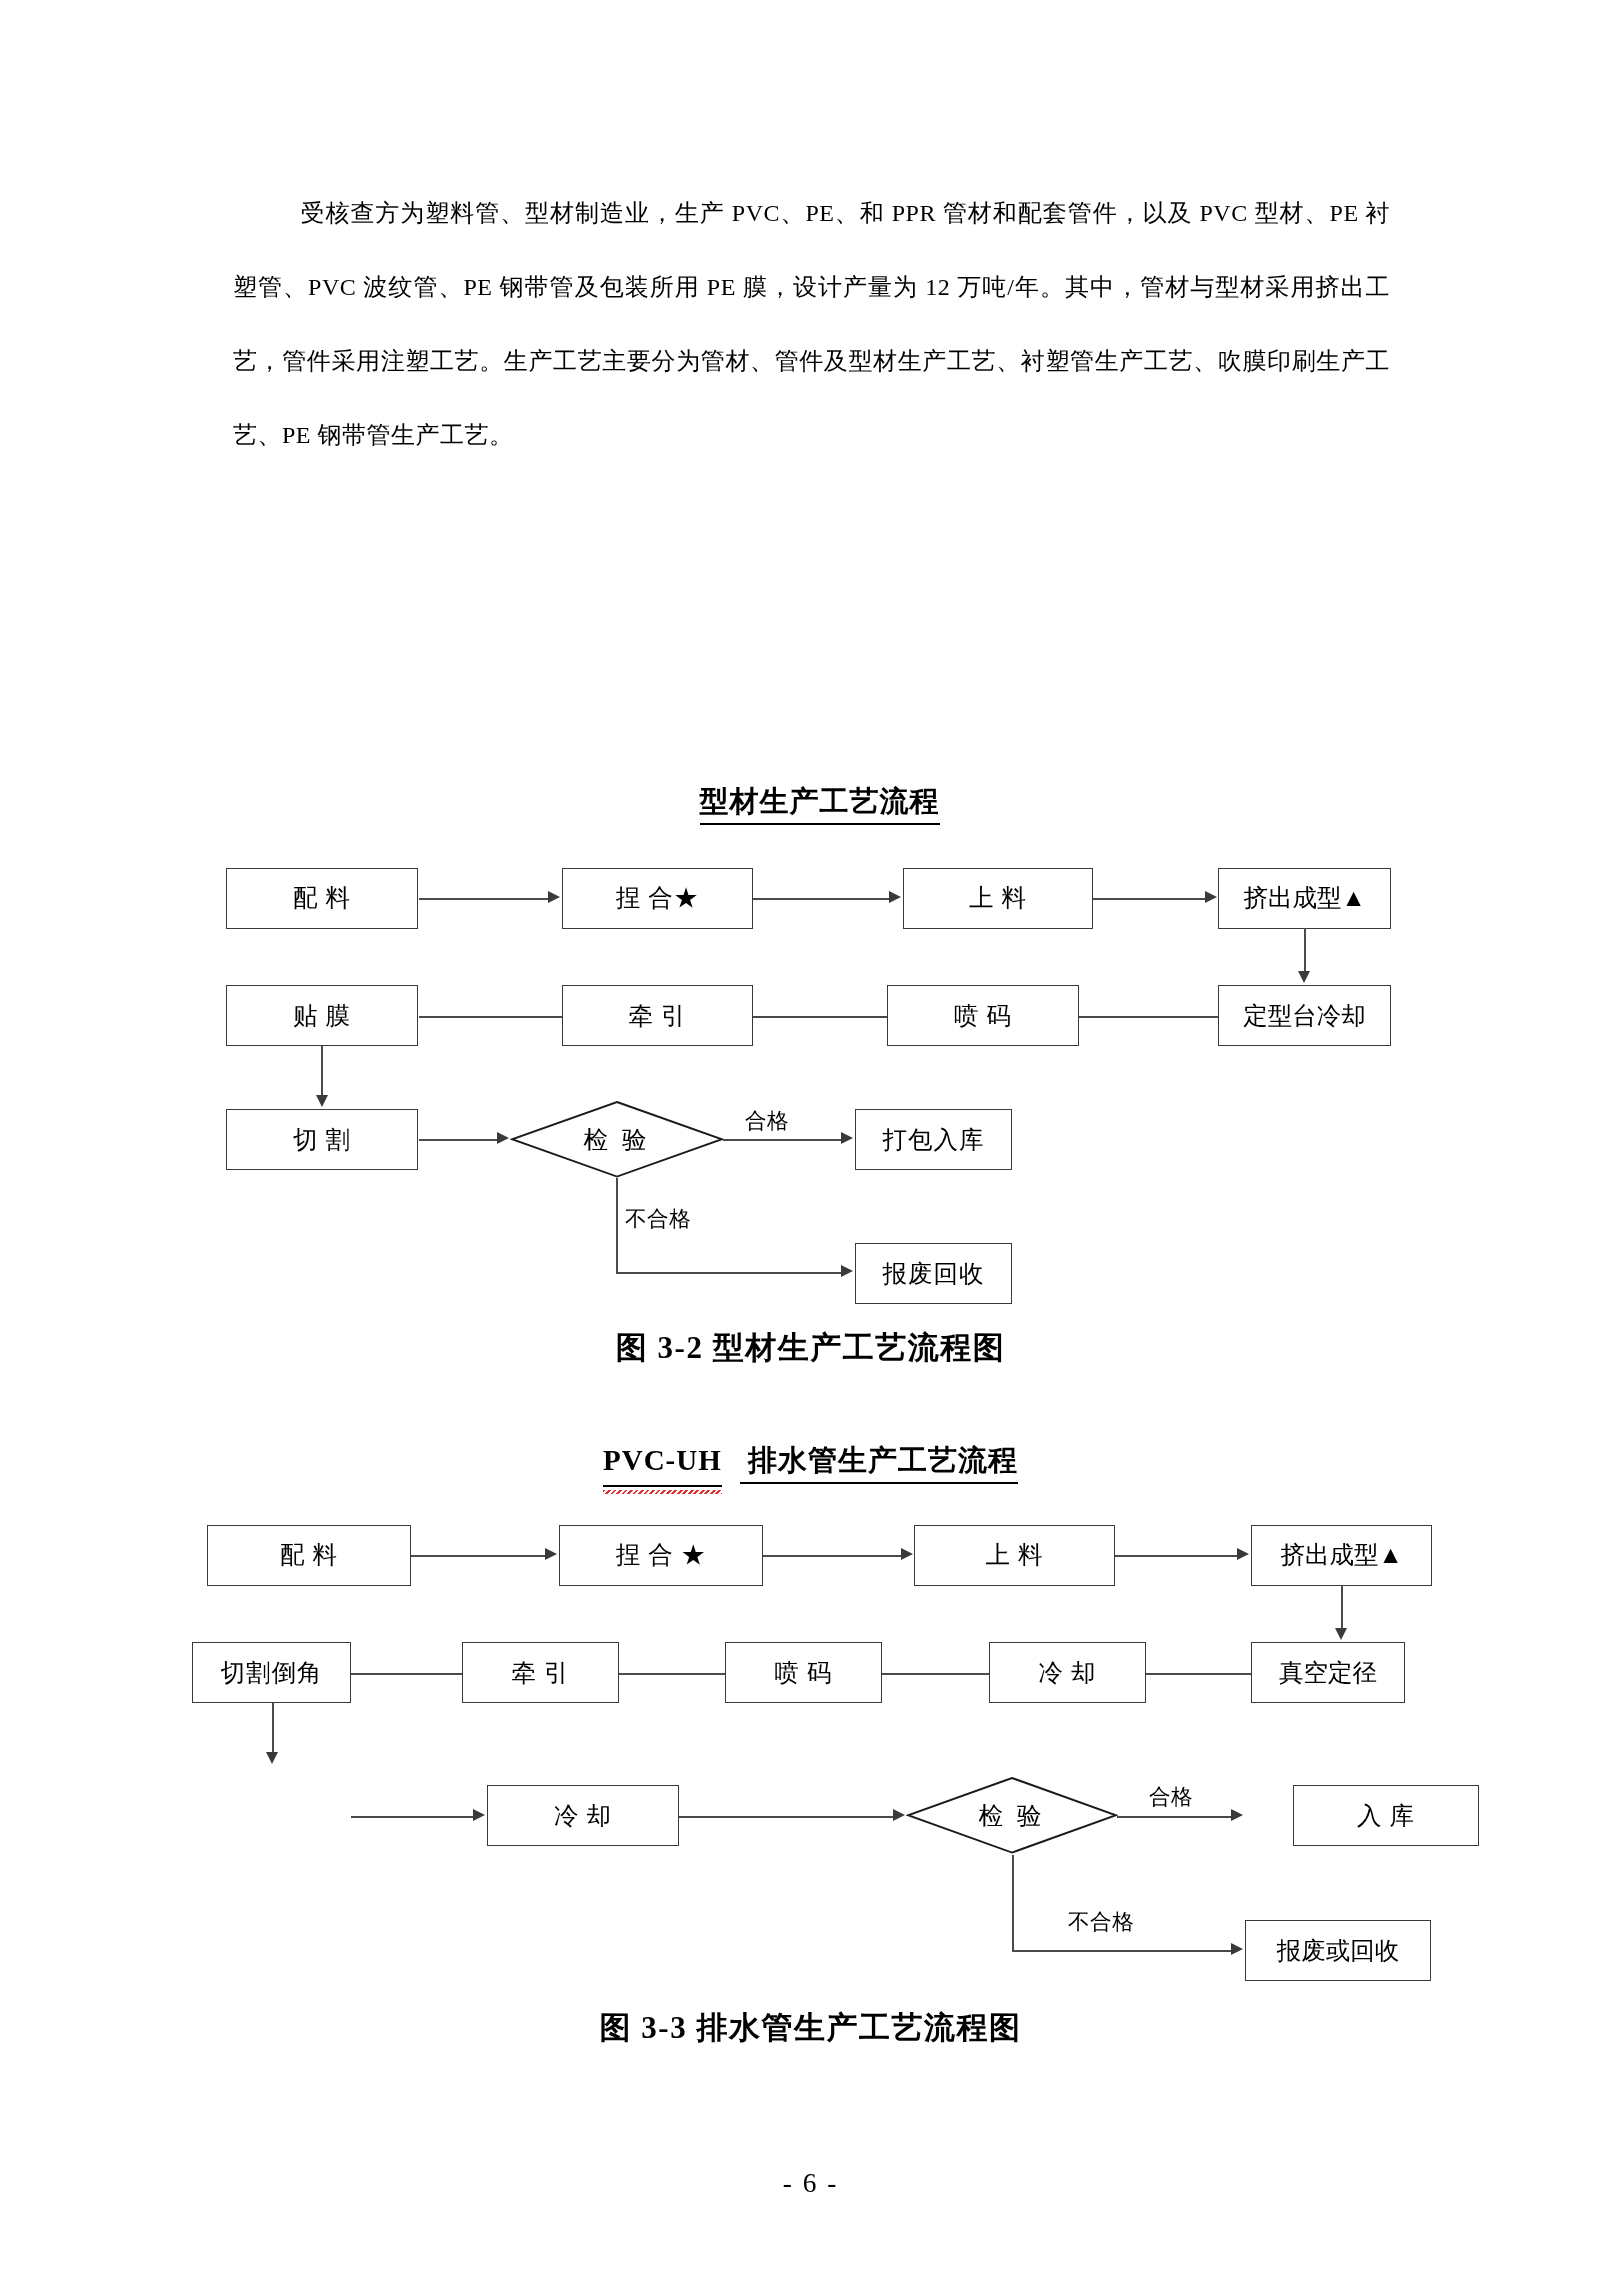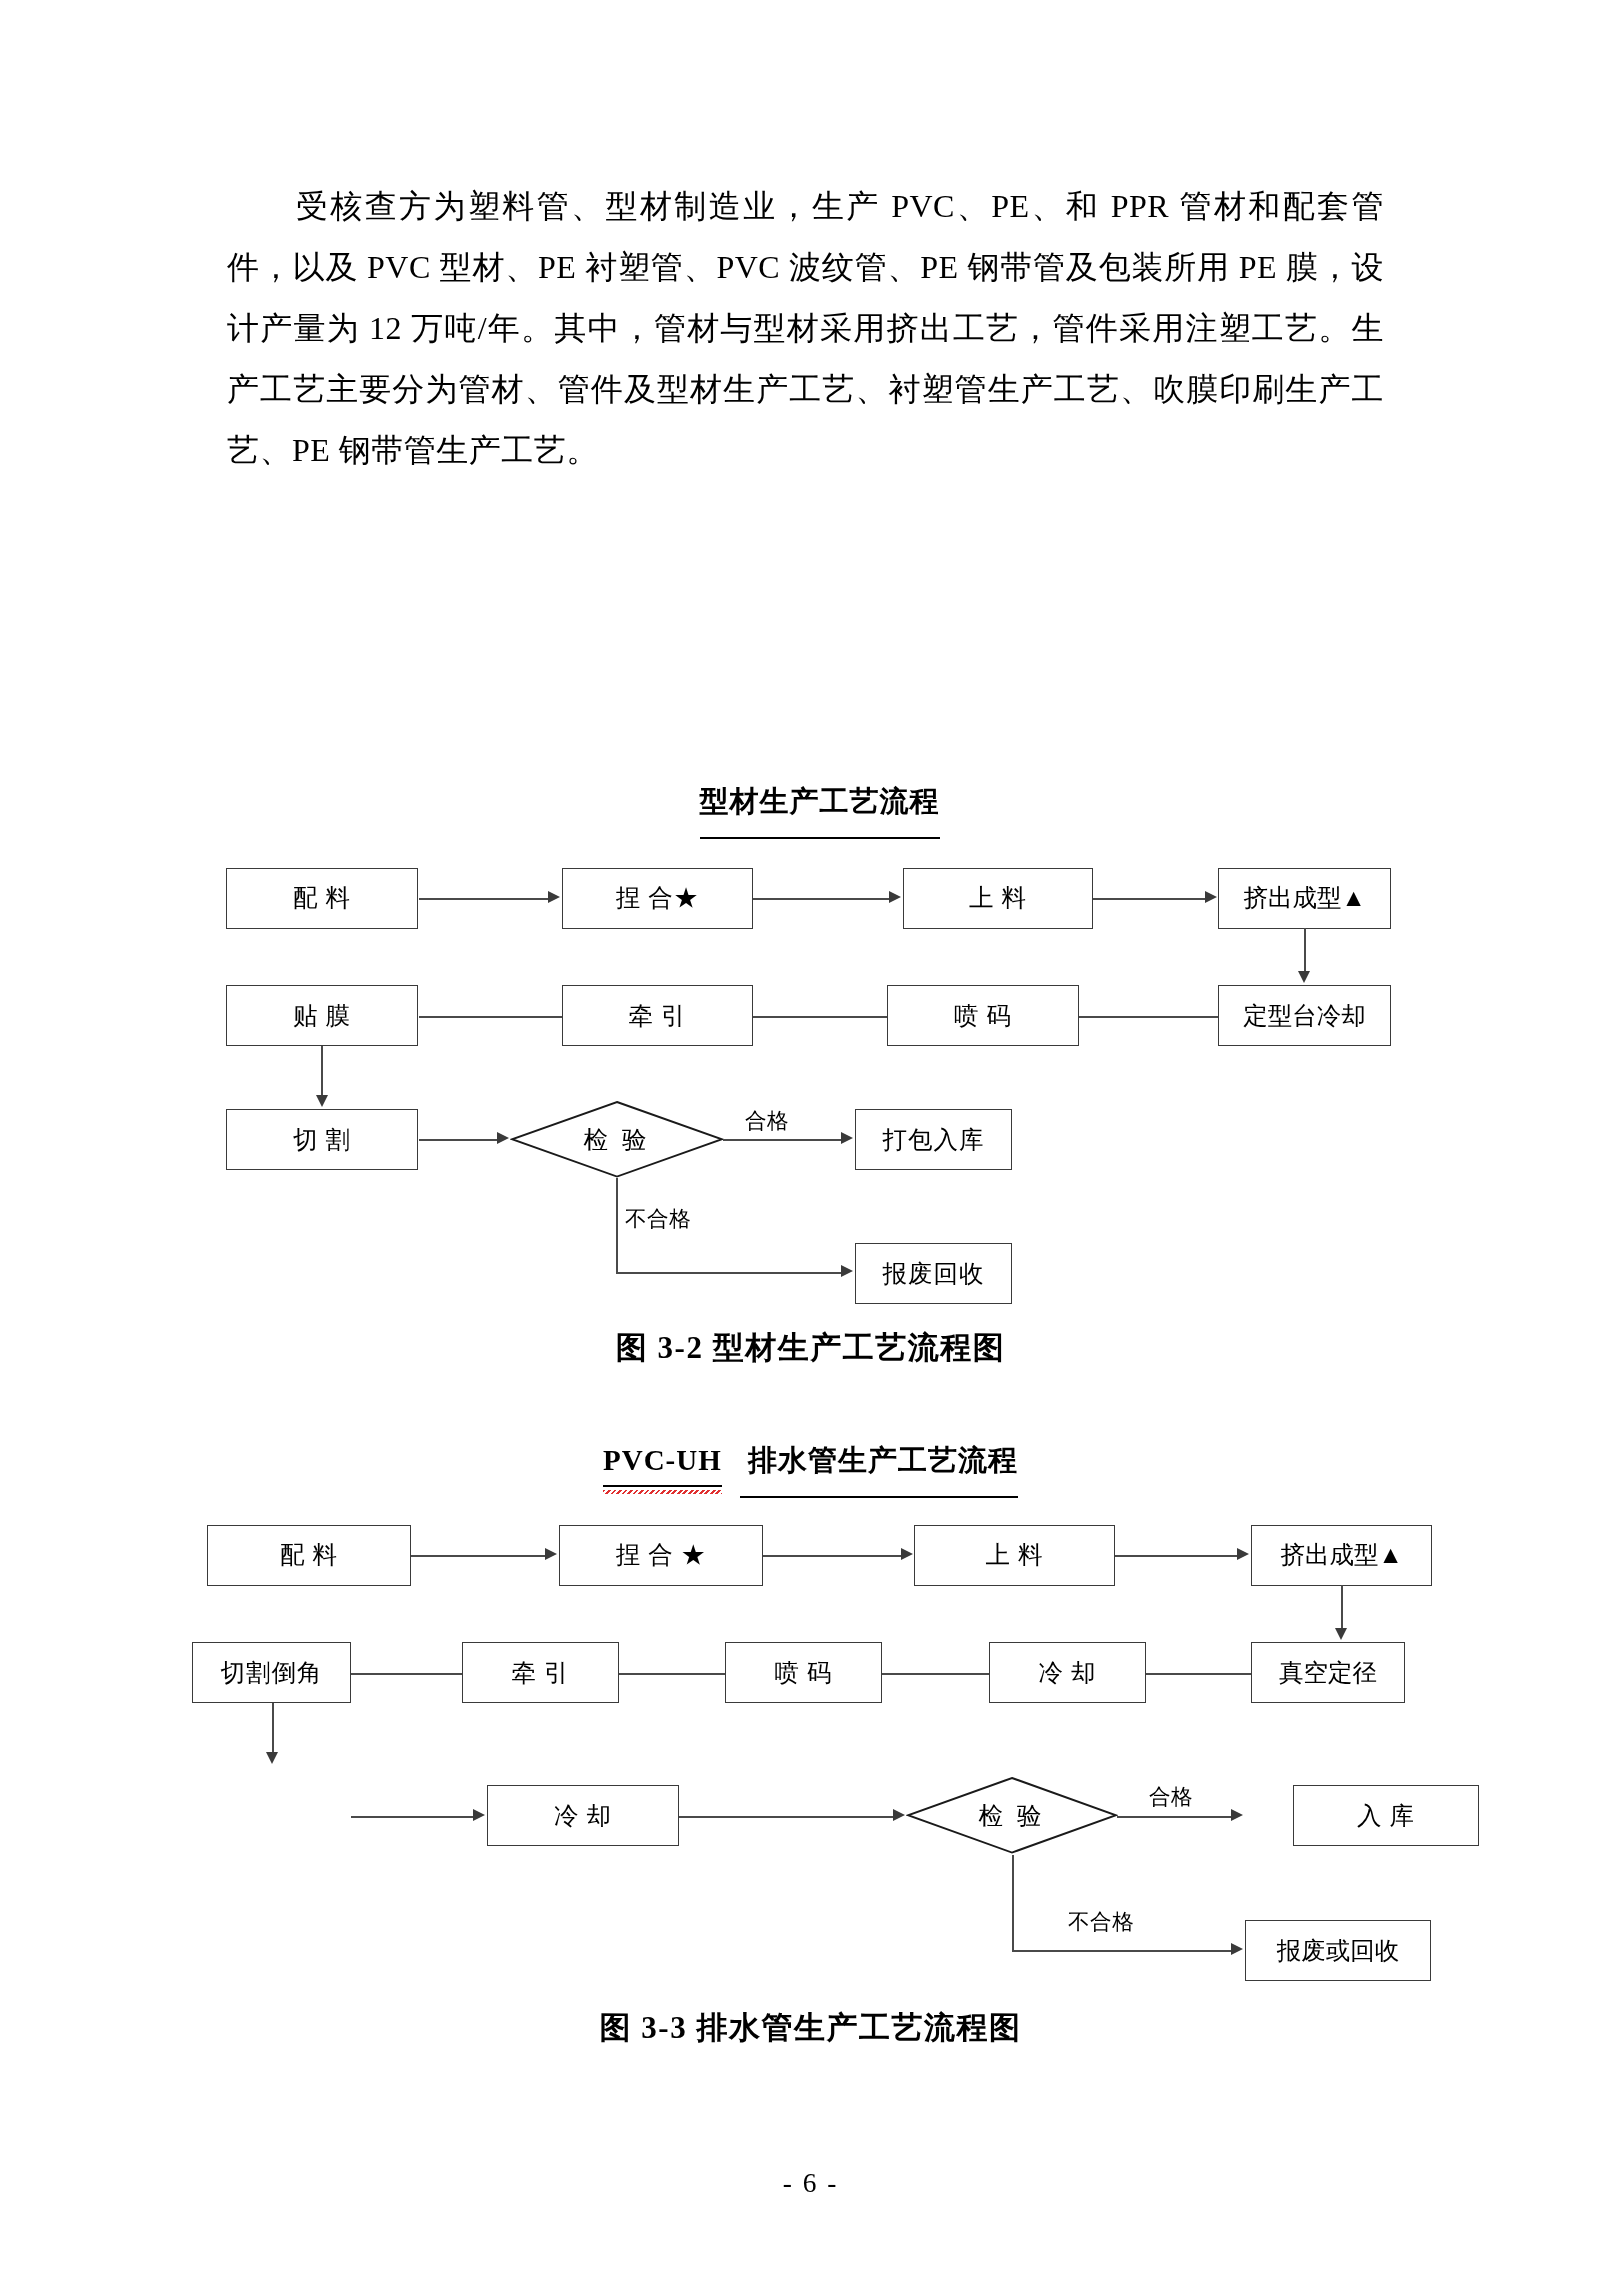--- a/index.html
+++ b/index.html
@@ -18,44 +18,44 @@
 
   .page {
     position: absolute;
     inset: 0;
     background: #fff;
   }
 
   
   .para {
     position: absolute;
-    left: 227px;
+    left: 233px;
     width: 1157px;
-    font-size: 32px;
-    line-height: 61px;
+    font-size: 24px;
+    line-height: 74px;
     text-align: justify;
     text-justify: inter-ideograph;
     letter-spacing: 0.5px;
   }
   #para-1 { top: 176px; }
   #para-2 { top: 617px; }
   .indent { display: inline-block; width: 67px; }
 
   
   .chart-title {
     position: absolute;
     width: 100%;
     text-align: center;
     font-size: 29px;
     font-weight: bold;
     letter-spacing: 1px;
   }
   .chart-title span.u {
     border-bottom: 2px solid #000;
-    padding-bottom: 20px;
+    padding-bottom: 6px;
     margin-left: 18px;
   }
   .chart-title span.sq {
     border-bottom: 2px solid #000;
     padding-bottom: 9px;
     position: relative;
   }
   .chart-title span.sq::after {
     content: "";
     position: absolute;

